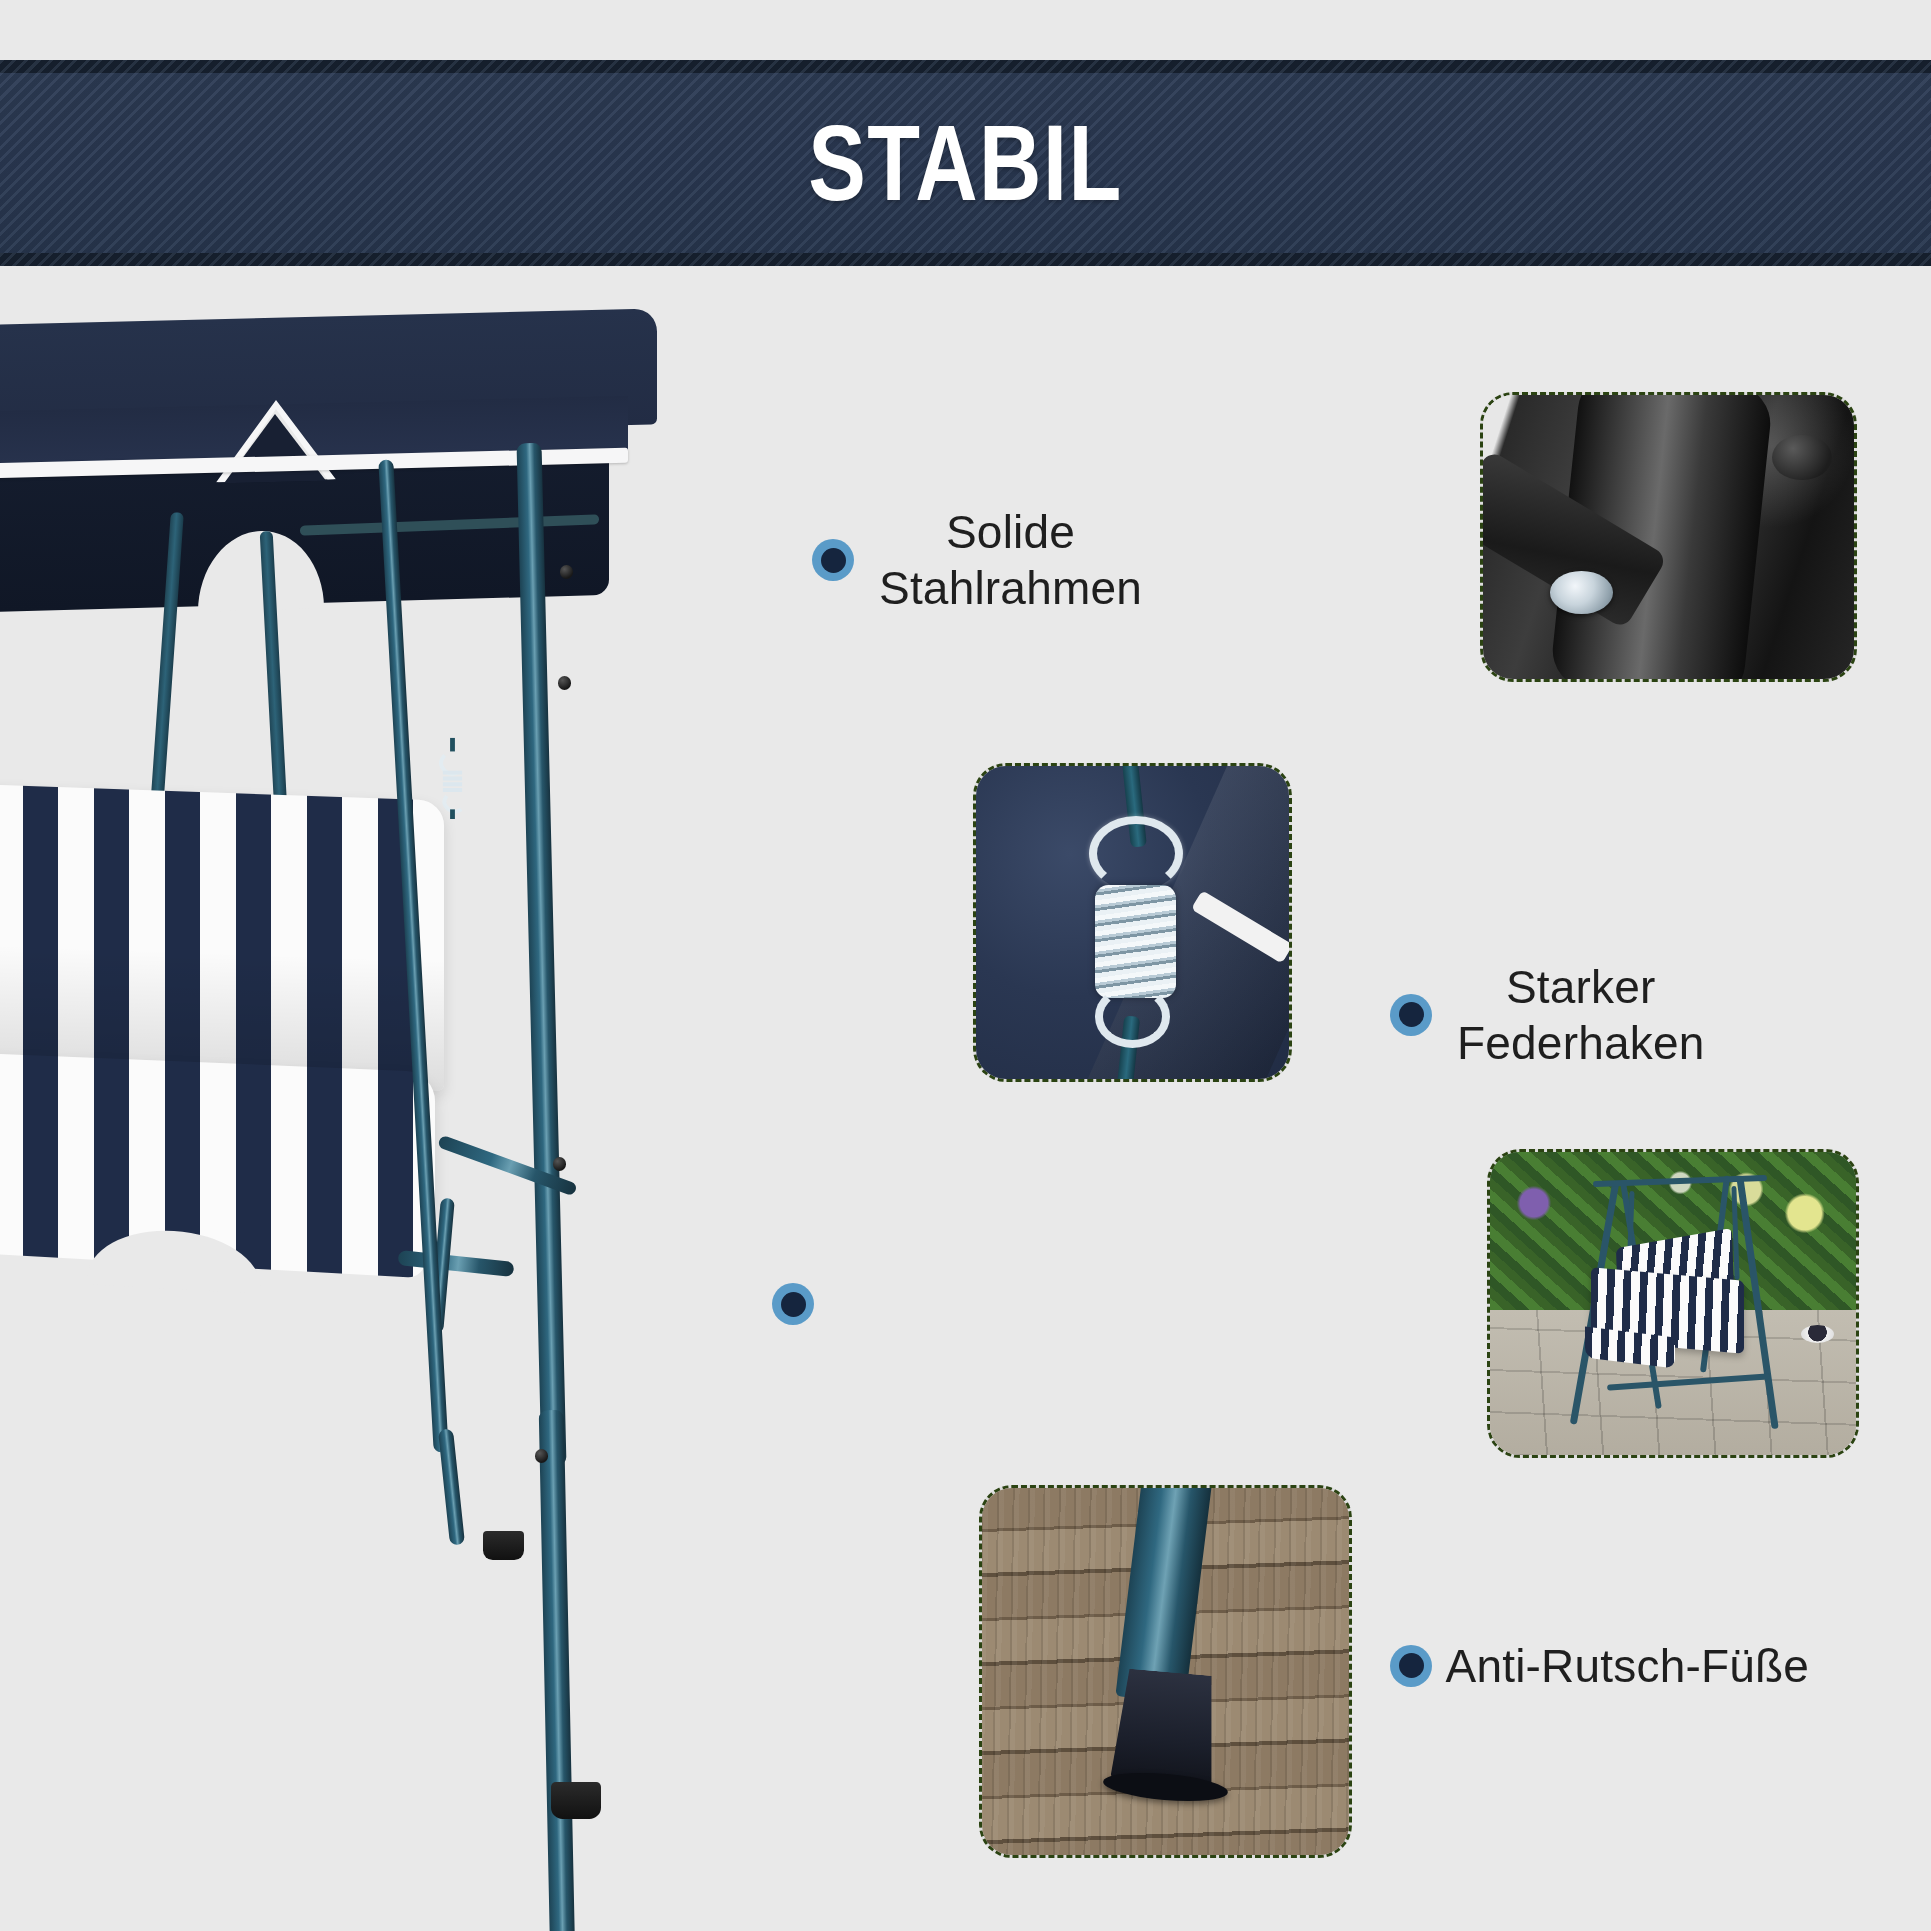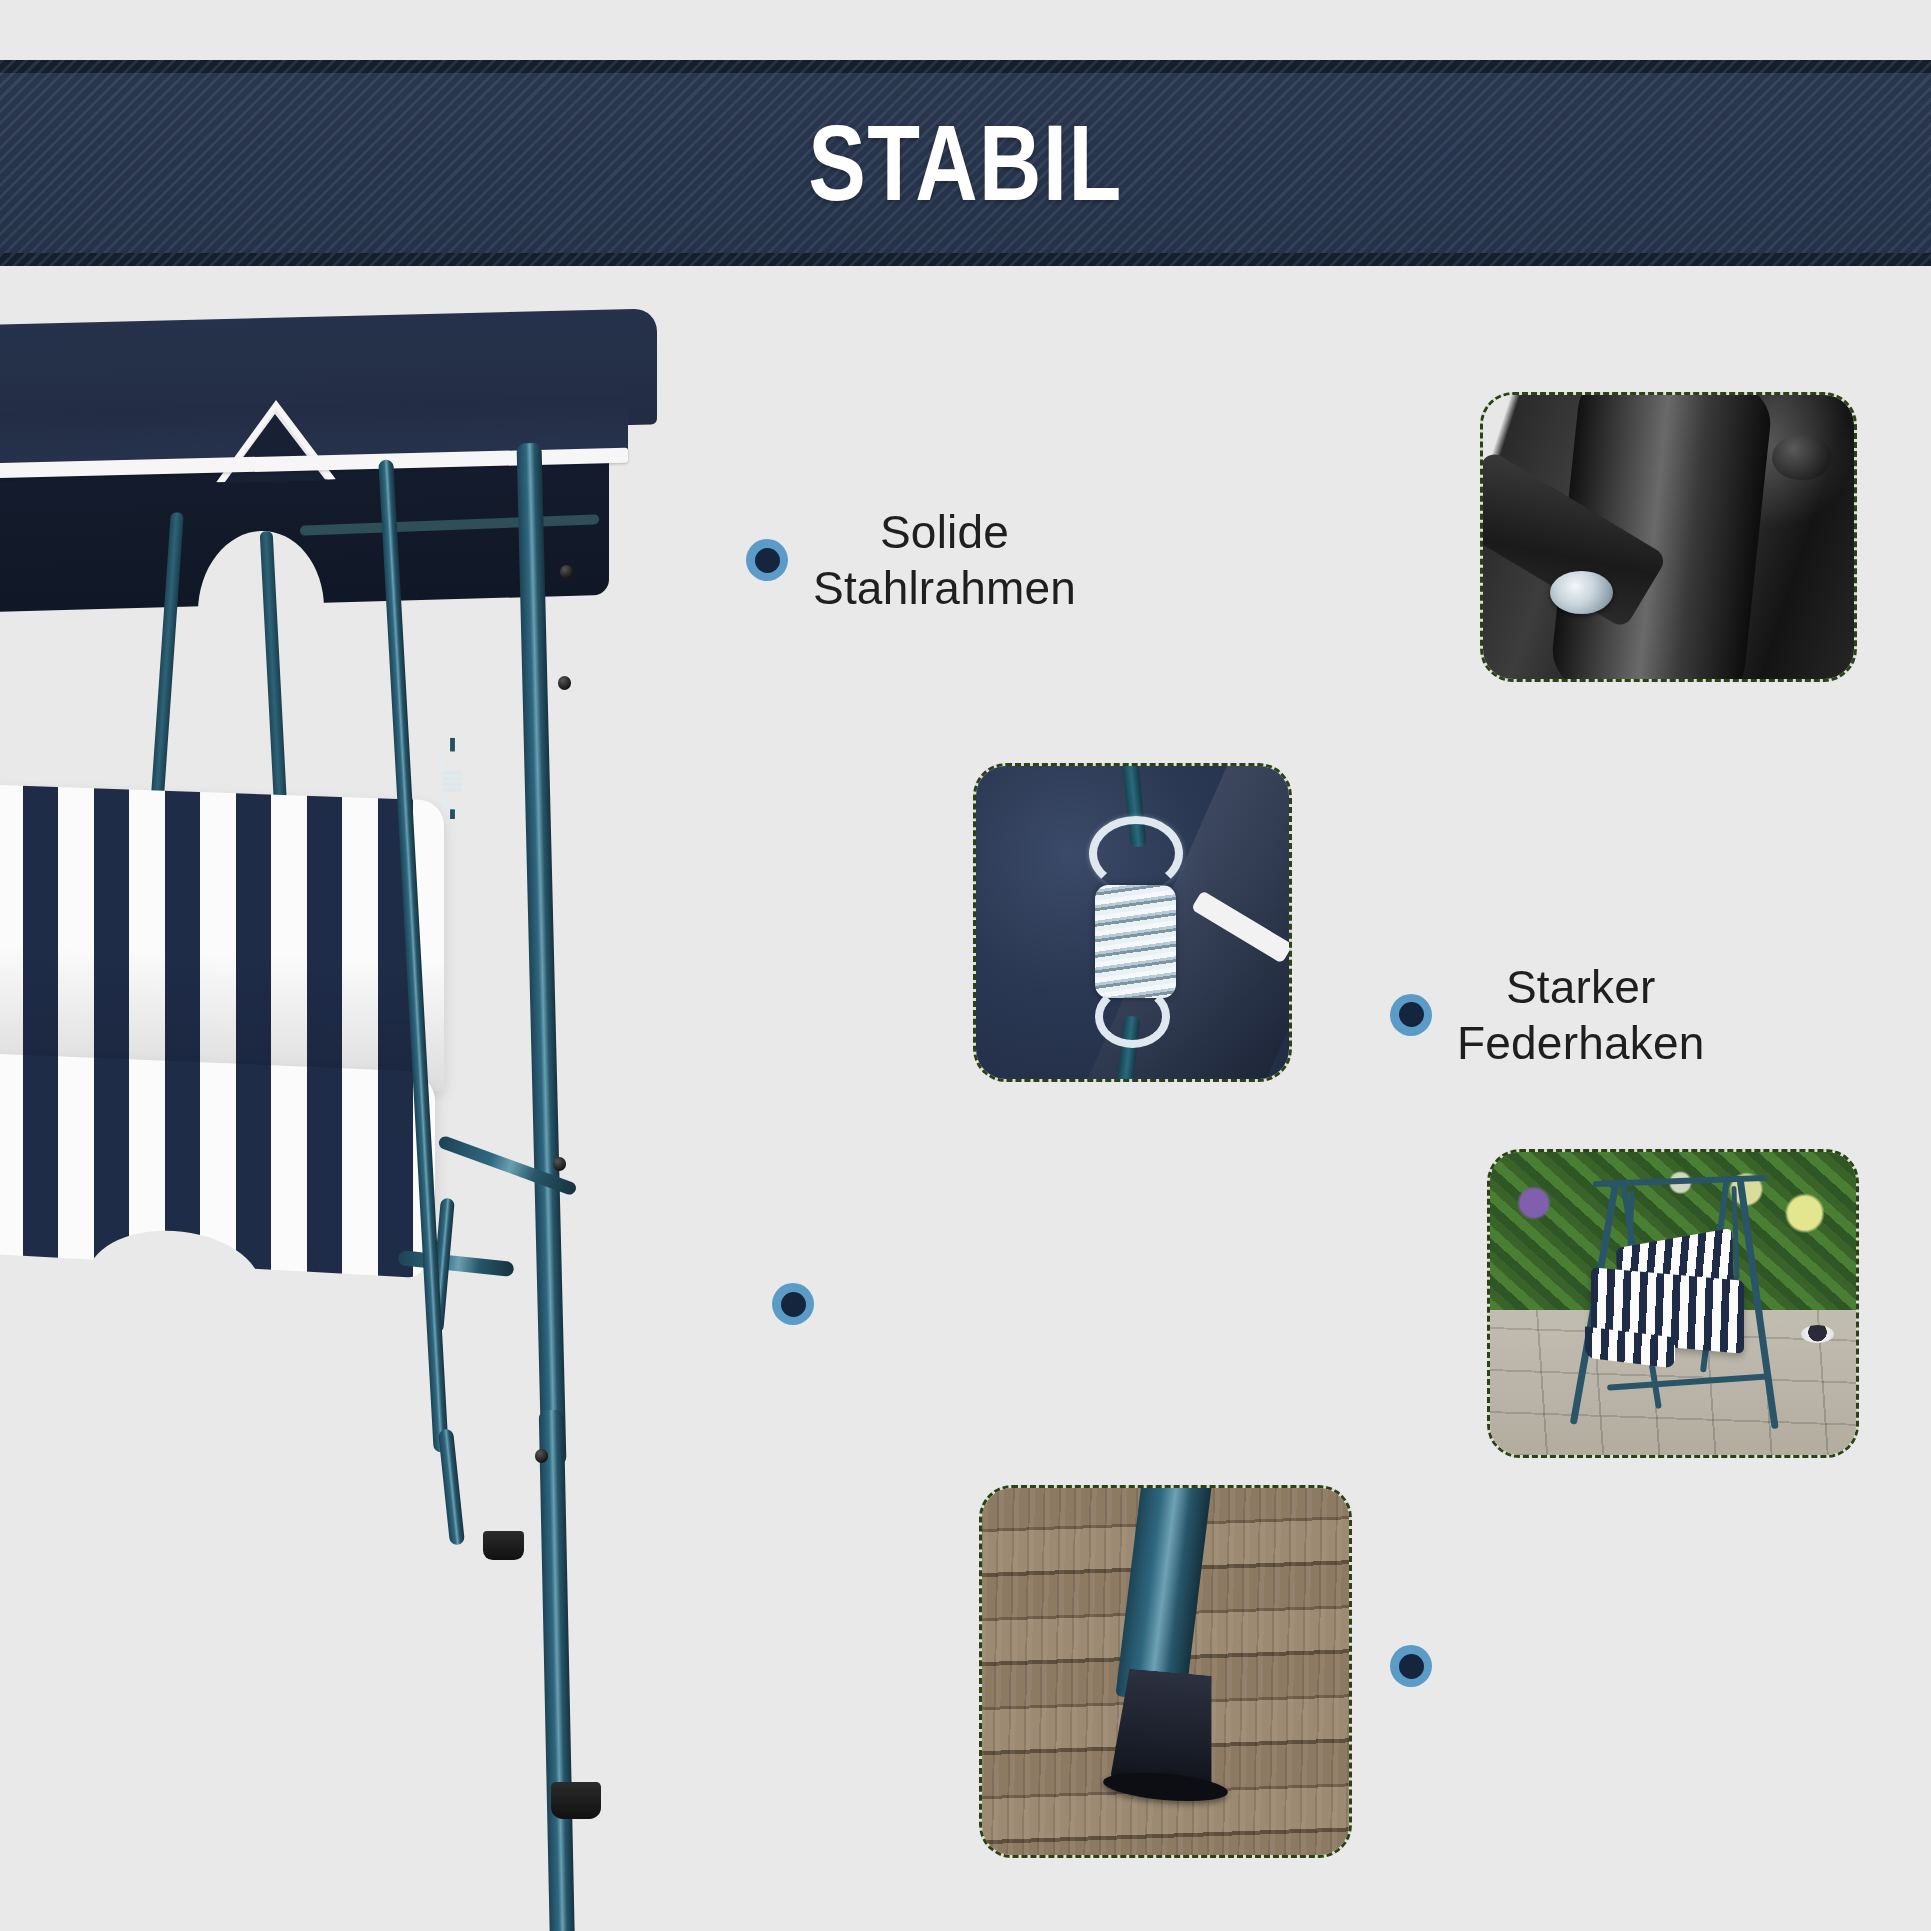--- a/index.html
+++ b/index.html
@@ -413,21 +413,21 @@
   <div class="foot" style="left:570px; top:1492px; width:50px; height:37px; border-radius:4.8px 4.8px 11.6px 11.6px;"></div>
 
   <div class="leg" style="left:454px; top:869px; width:145px; height:12.6px; transform:rotate(20deg);"></div>
 
   <div class="bolt" style="left:579px; top:275px;"></div>
   <div class="bolt" style="left:577px; top:386px;"></div>
   <div class="bolt" style="left:572px; top:867px;"></div>
   <div class="bolt" style="left:554px; top:1159px;"></div>
 </div>
 
-<div class="feature" style="left:746px; top:415px; width:1120px; height:290px;">
+<div class="feature" style="left:812px; top:415px; width:1120px; height:290px;">
   <div class="ftext" style="width:502px;">
     <span class="bullet">
         <i></i>
       </span>
     <span class="flabel">Solide
 Stahlrahmen</span>
   </div>
 </div>
 <div class="inset" style="left:1480px; top:392px; width:377px; height:290px;">
   <div class="ph ph-frame">
@@ -493,15 +493,16 @@
     <div class="leg"></div>
     <div class="cap"></div>
     <div class="capbase"></div>
   </div>
 </div>
 <div class="feature" style="left:1390px; top:1608px; width:521px; height:116px;">
   <div class="ftext" style="gap:13.5px;">
     <span class="bullet">
         <i></i>
       </span>
+    <span class="flabel">Anti-Rutsch-Füße</span>
   </div>
 </div>
 
 
 </body></html>

